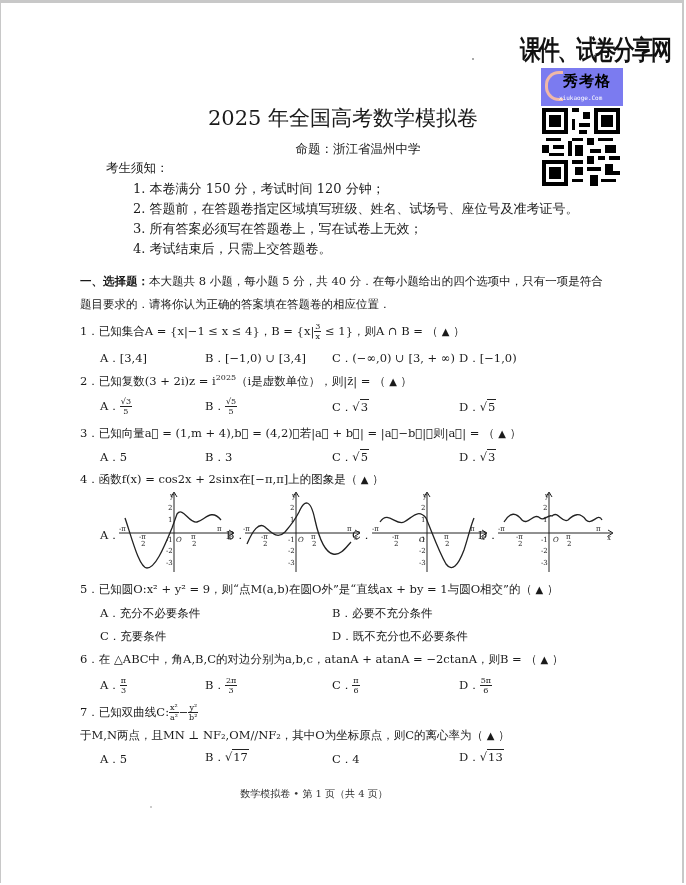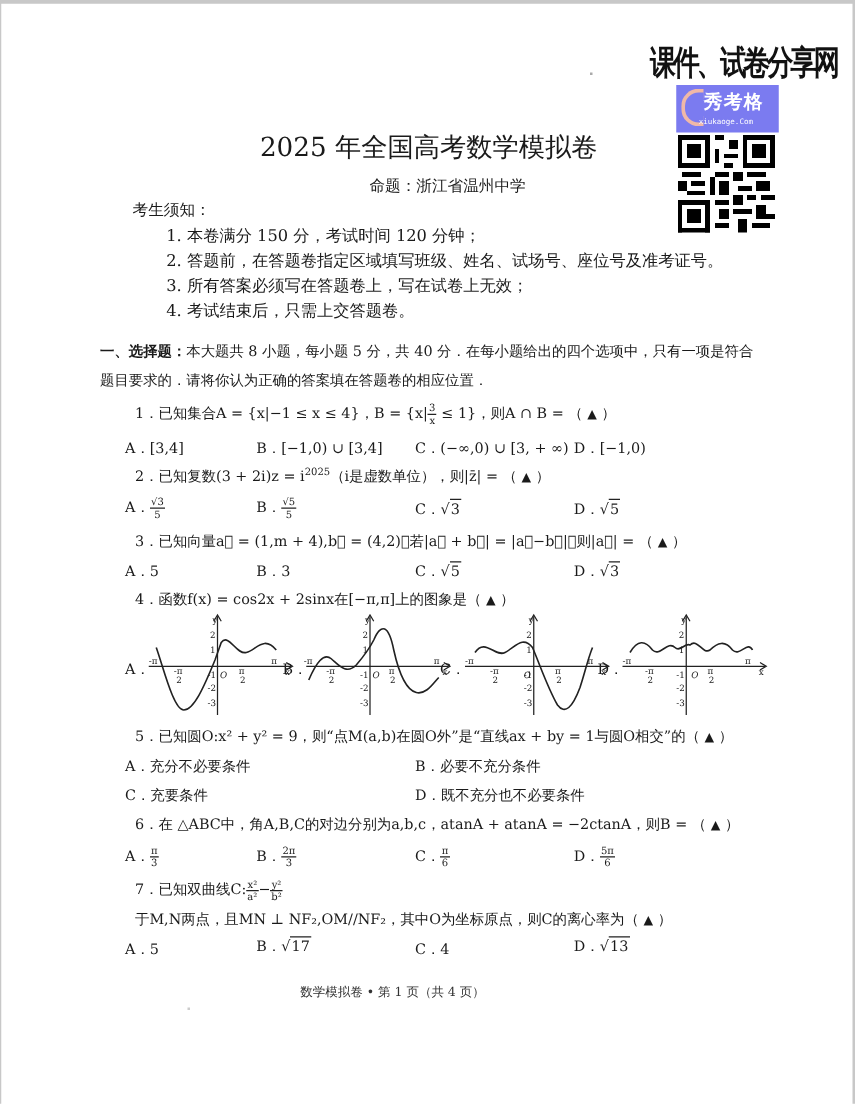--- a/index.html
+++ b/index.html
@@ -22,37 +22,37 @@
     transform: scaleX(0.78); transform-origin: left top;
   }
   .logo-box {
     left: 541px; top: 68px; width: 82px; height: 38px; background: #7b7bf0;
   }
   .logo-swirl {
     position: absolute; left: 4px; top: 3px; width: 18px; height: 30px;
     border: 3px solid #f0b8a8; border-right: none; border-radius: 14px 0 0 14px; box-sizing: border-box;
   }
   .logo-text {
-    position: absolute; left: 22px; top: 4px; font-size: 15px; color: #ffffff; font-weight: bold;
+    position: absolute; left: 22px; top: 4px; font-size: 15px; color: #000000; font-weight: bold;
     font-family: "DejaVu Serif", serif; letter-spacing: 1px;
   }
   .logo-sub {
     position: absolute; left: 18px; top: 26px; font-size: 6px; color: #fff;
     font-family: "DejaVu Sans Mono", monospace;
   }
   .qr {
     left: 542px; top: 108px; width: 78px; height: 78px;
   }
   .title { left: 0; width: 686px; top: 104px; text-align: center; font-size: 21px; }
   .subtitle { left: 0; width: 686px; top: 141px; text-align: center; font-size: 12.5px; padding-left: 30px; box-sizing: border-box;}
   .notice-head { left: 106px; top: 160px; font-size: 12.5px; }
   .notice-item { left: 133px; font-size: 13px; }
   .sec-head { left: 80px; font-size: 11.5px; }
   .sec-head b { font-weight: bold; }
-  .q { left: 80px; font-size: 11.5px; margin-left: 28px; }
+  .q { left: 80px; font-size: 11.5px; }
   .opt { font-size: 11.5px; }
   .frac { display: inline-block; vertical-align: middle; text-align: center; font-size: 8px; line-height: 9px; }
   .frac .num { display: block; border-bottom: 0.8px solid #222; padding: 0 1px; }
   .frac .den { display: block; }
   .sqrt { display: inline-block; }
   .sqrt .rad { border-top: 1px solid #222; padding: 0 1px; }
   .tri { font-size: 10px; }
   .footer { left: 0; width: 628px; top: 787px; text-align: center; font-size: 10px; color: #333; }
   .graph { position: absolute; }
   .dot-mark { left: 472px; top: 58px; width: 2px; height: 2px; background: #aaa; }

